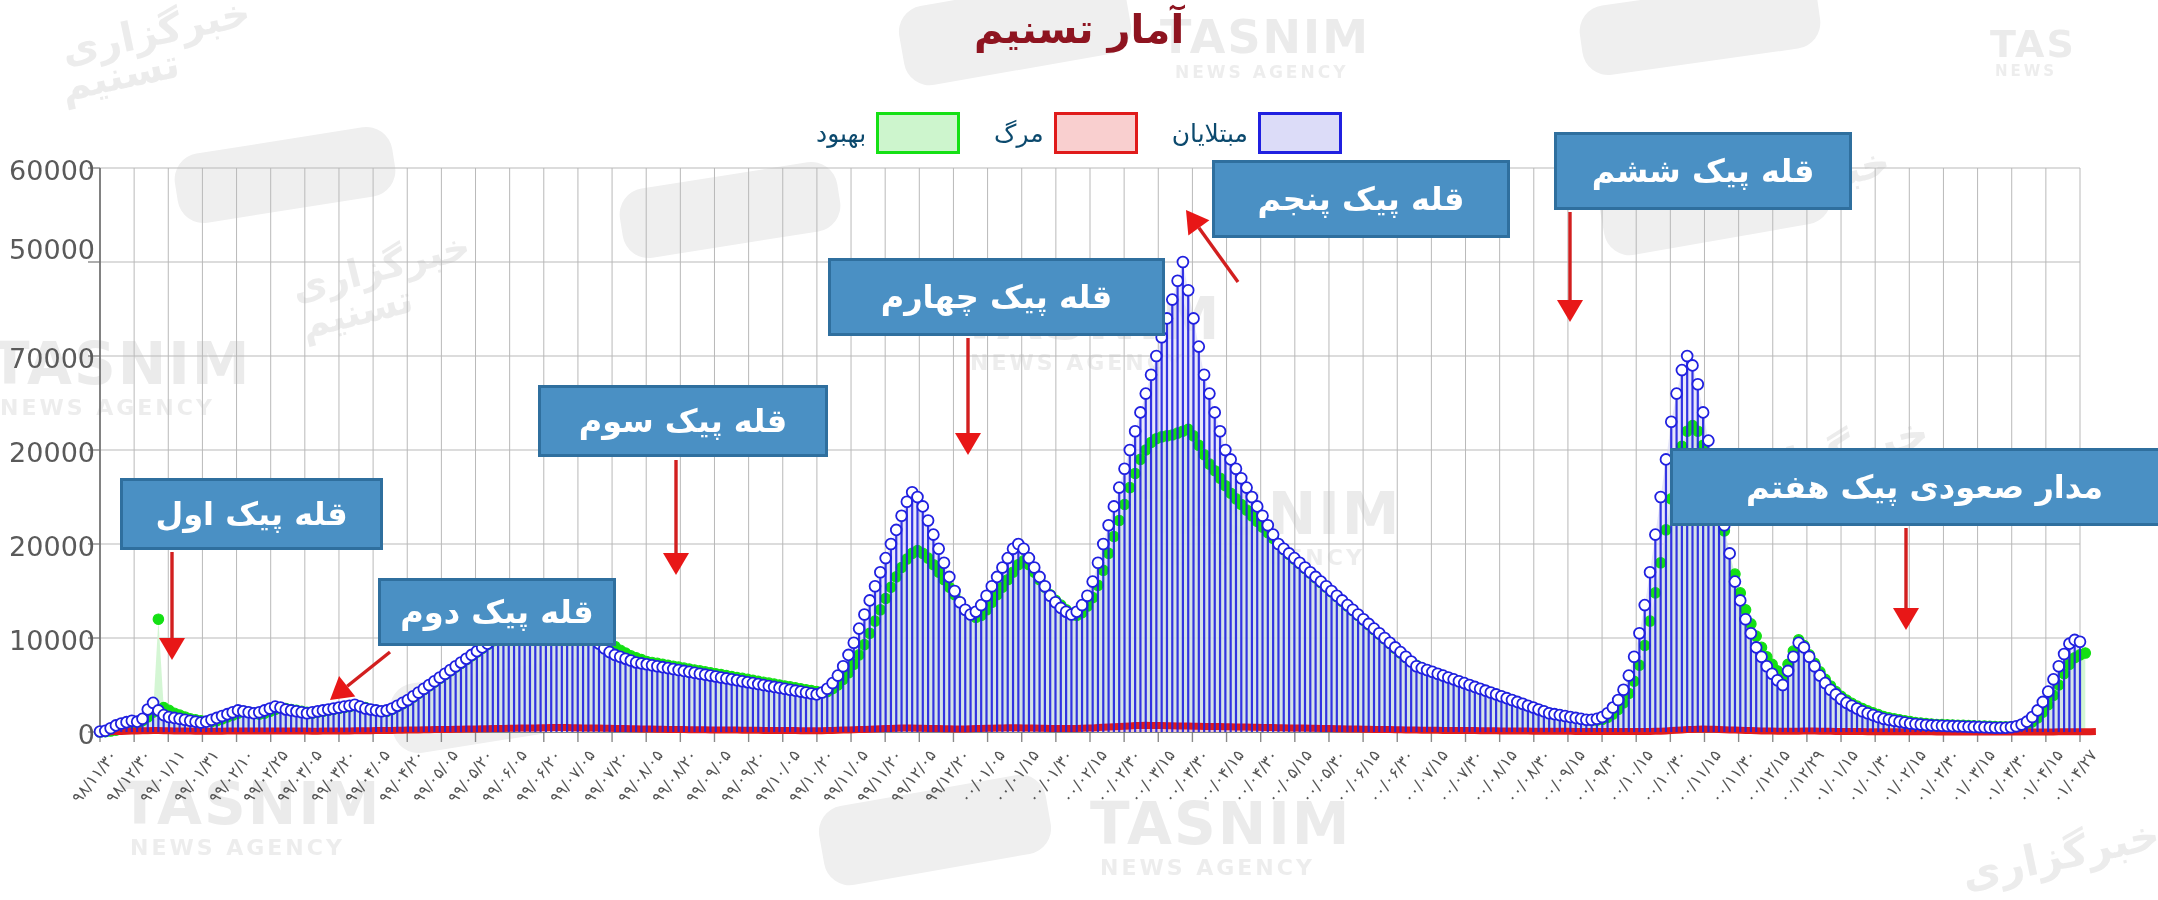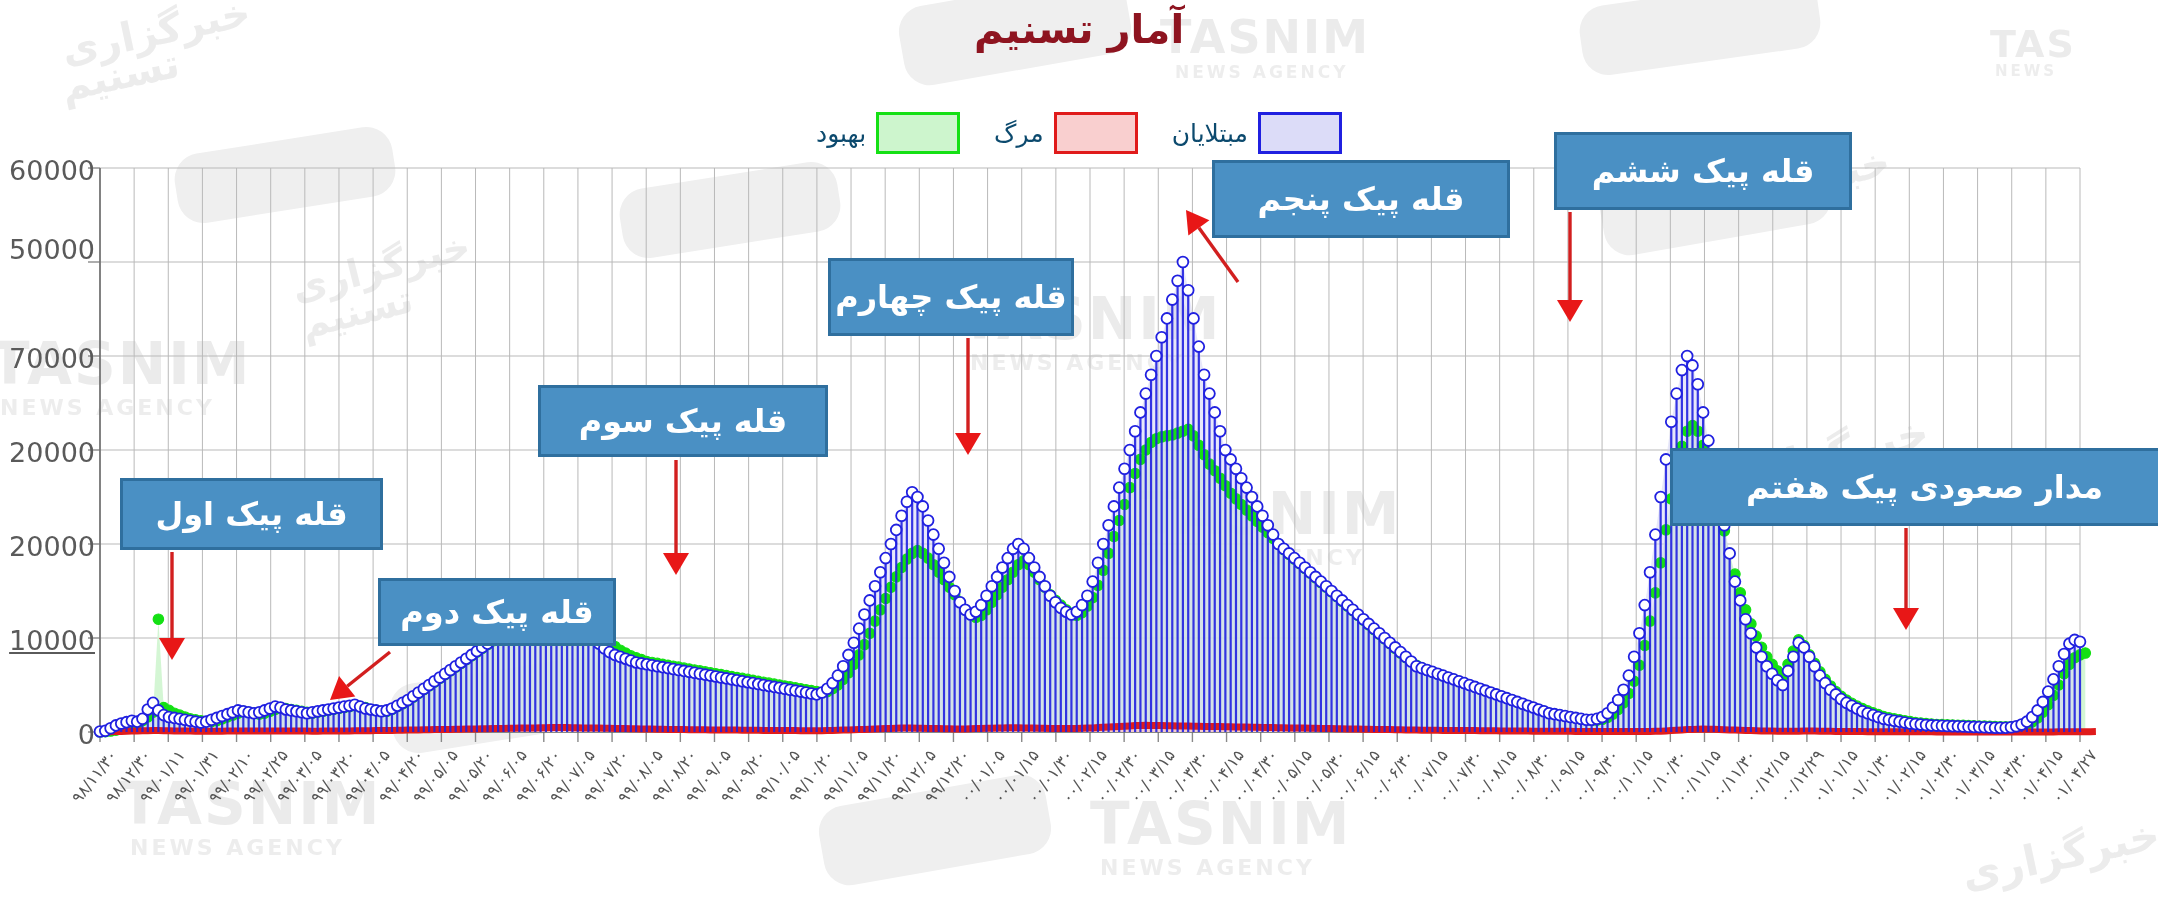--- a/index.html
+++ b/index.html
@@ -1404,27 +1404,27 @@
         <polygon points="1906,630 1893,608 1919,608" fill="#e81717"></polygon>
       </g>
     </svg>
 </div>
 
 <div class="ytick" style="left:0;top:155px;width:95px;">60000</div>
 <div class="ytick" style="left:0;top:234px;width:95px;">50000</div>
 <div class="ytick" style="left:0;top:343px;width:95px;">70000</div>
 <div class="ytick" style="left:0;top:437px;width:95px;">20000</div>
 <div class="ytick" style="left:0;top:531px;width:95px;">20000</div>
-<div class="ytick" style="left:0;top:625px;width:95px;text-decoration:underline;">10000</div>
+<div class="ytick" style="left:0;top:625px;width:95px;">10000</div>
 <div class="ytick" style="left:0;top:719px;width:95px;">0</div>
 
 <div class="anno" style="left:120px;top:478px;width:263px;height:72px;">قله پیک اول</div>
 <div class="anno" style="left:378px;top:578px;width:238px;height:68px;">قله پیک دوم</div>
 <div class="anno" style="left:538px;top:385px;width:290px;height:72px;">قله پیک سوم</div>
-<div class="anno" style="left:828px;top:258px;width:246px;height:78px;">قله پیک چهارم</div>
+<div class="anno" style="left:828px;top:258px;width:337px;height:78px;">قله پیک چهارم</div>
 <div class="anno" style="left:1212px;top:160px;width:298px;height:78px;text-align:right;">قله پیک پنجم</div>
 <div class="anno" style="left:1554px;top:132px;width:298px;height:78px;">قله پیک ششم</div>
 <div class="anno" style="left:1670px;top:448px;width:509px;height:78px;">مدار صعودی پیک هفتم</div>
 
 <div class="xtick" style="left: 106px; top: 746px; transform: translateX(-100%) rotate(-52deg); transform-origin: right top;">۹۸/۱۱/۳۰</div>
 <div class="xtick" style="left: 140.138px; top: 746px; transform: translateX(-100%) rotate(-52deg); transform-origin: right top;">۹۸/۱۲/۳۰</div>
 <div class="xtick" style="left: 174.276px; top: 746px; transform: translateX(-100%) rotate(-52deg); transform-origin: right top;">۹۹/۰۱/۱۱</div>
 <div class="xtick" style="left: 208.414px; top: 746px; transform: translateX(-100%) rotate(-52deg); transform-origin: right top;">۹۹/۰۱/۳۱</div>
 <div class="xtick" style="left: 242.552px; top: 746px; transform: translateX(-100%) rotate(-52deg); transform-origin: right top;">۹۹/۰۲/۱۰</div>
 <div class="xtick" style="left: 276.69px; top: 746px; transform: translateX(-100%) rotate(-52deg); transform-origin: right top;">۹۹/۰۲/۲۵</div>

